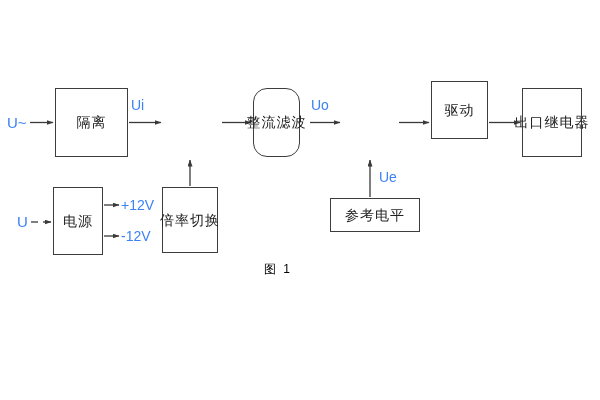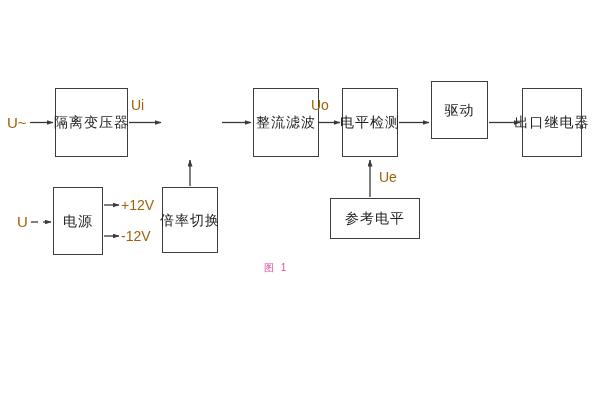--- a/index.html
+++ b/index.html
@@ -6,23 +6,23 @@
   #canvas{
     position:relative;width:600px;height:400px;background:#ffffff;overflow:hidden;
     font-family:"Liberation Sans","DejaVu Sans",sans-serif;color:#222222;
   }
   .box{
     position:absolute;box-sizing:border-box;border:1.4px solid #3d3d3d;background:#ffffff;
     display:flex;flex-direction:row;align-items:center;justify-content:center;
     font-size:14px;line-height:29px;text-align:center;letter-spacing:1px;
   }
   .box span{display:block;white-space:nowrap;}
-  .sig{position:absolute;font-size:14px;line-height:17px;white-space:nowrap;color:#a16207;}
+  .sig{position:absolute;font-size:14px;line-height:17px;white-space:nowrap;color:#3b82f6;}
   svg.wires{position:absolute;left:0;top:0;width:600px;height:400px;pointer-events:none;}
-  .caption{position:absolute;font-size:10px;letter-spacing:2px;color:#ec4899;}
+  .caption{position:absolute;font-size:12px;letter-spacing:2px;color:#000000;}
 </style>
 </head>
 <body>
 
 <div id="canvas">
 
   <svg class="wires" viewBox="0 0 600 400">
     <defs>
       <marker id="ah" markerWidth="7" markerHeight="5" refX="6.5" refY="2.5" orient="auto" markerUnits="userSpaceOnUse">
         <path d="M0,0 L7,2.5 L0,5 Z" fill="#3a3a3a"></path>
@@ -39,46 +39,41 @@
       <line x1="370" y1="197" x2="370" y2="160" marker-end="url(#ah)"></line>
       <line x1="104" y1="205" x2="119" y2="205" marker-end="url(#ah)"></line>
       <line x1="104" y1="236" x2="119" y2="236" marker-end="url(#ah)"></line>
       <line x1="31" y1="222" x2="38" y2="222"></line>
       <line x1="43" y1="222" x2="51" y2="222" marker-end="url(#ah)"></line>
     </g>
   </svg>
 
   <div class="box" style="left:55px;top:88px;width:73px;height:69px;">
     <span>隔离</span>
-    <span>变压器</span>
   </div>
-  <div class="box" style="left:253px;top:88px;width:66px;height:69px;">
+  <div class="box" style="left:253px;top:88px;width:47px;height:69px;border-radius:14px;">
     <span>整流</span>
     <span>滤波</span>
-  </div>
-  <div class="box" style="left:342px;top:88px;width:56px;height:69px;">
-    <span>电平</span>
-    <span>检测</span>
   </div>
   <div class="box" style="left:431px;top:81px;width:57px;height:58px;">
     <span>驱动</span>
   </div>
   <div class="box" style="left:522px;top:88px;width:60px;height:69px;">
     <span>出口</span>
     <span>继电器</span>
   </div>
 
   <div class="box" style="left:53px;top:187px;width:50px;height:68px;">
     <span>电源</span>
   </div>
   <div class="box" style="left:162px;top:187px;width:56px;height:66px;text-align:right;">
     <span>倍率</span>
     <span>切换</span>
   </div>
-  <div class="box" style="left:330px;top:198px;width:90px;height:41px;">
+  <div class="box" style="left:330px;top:198px;width:90px;height:34px;">
     <span>参考电平</span>
   </div>
 
   <div class="sig" style="left:7px;top:114px;font-size:15px;">U~</div>
   <div class="sig" style="left:17px;top:213px;font-size:15px;">U</div>
   <div class="sig" style="left:131px;top:97px;">Ui</div>
   <div class="sig" style="left:311px;top:97px;">Uo</div>
   <div class="sig" style="left:379px;top:169px;">Ue</div>
   <div class="sig" style="left:121px;top:197px;">+12V</div>
   <div class="sig" style="left:121px;top:228px;">-12V</div>

